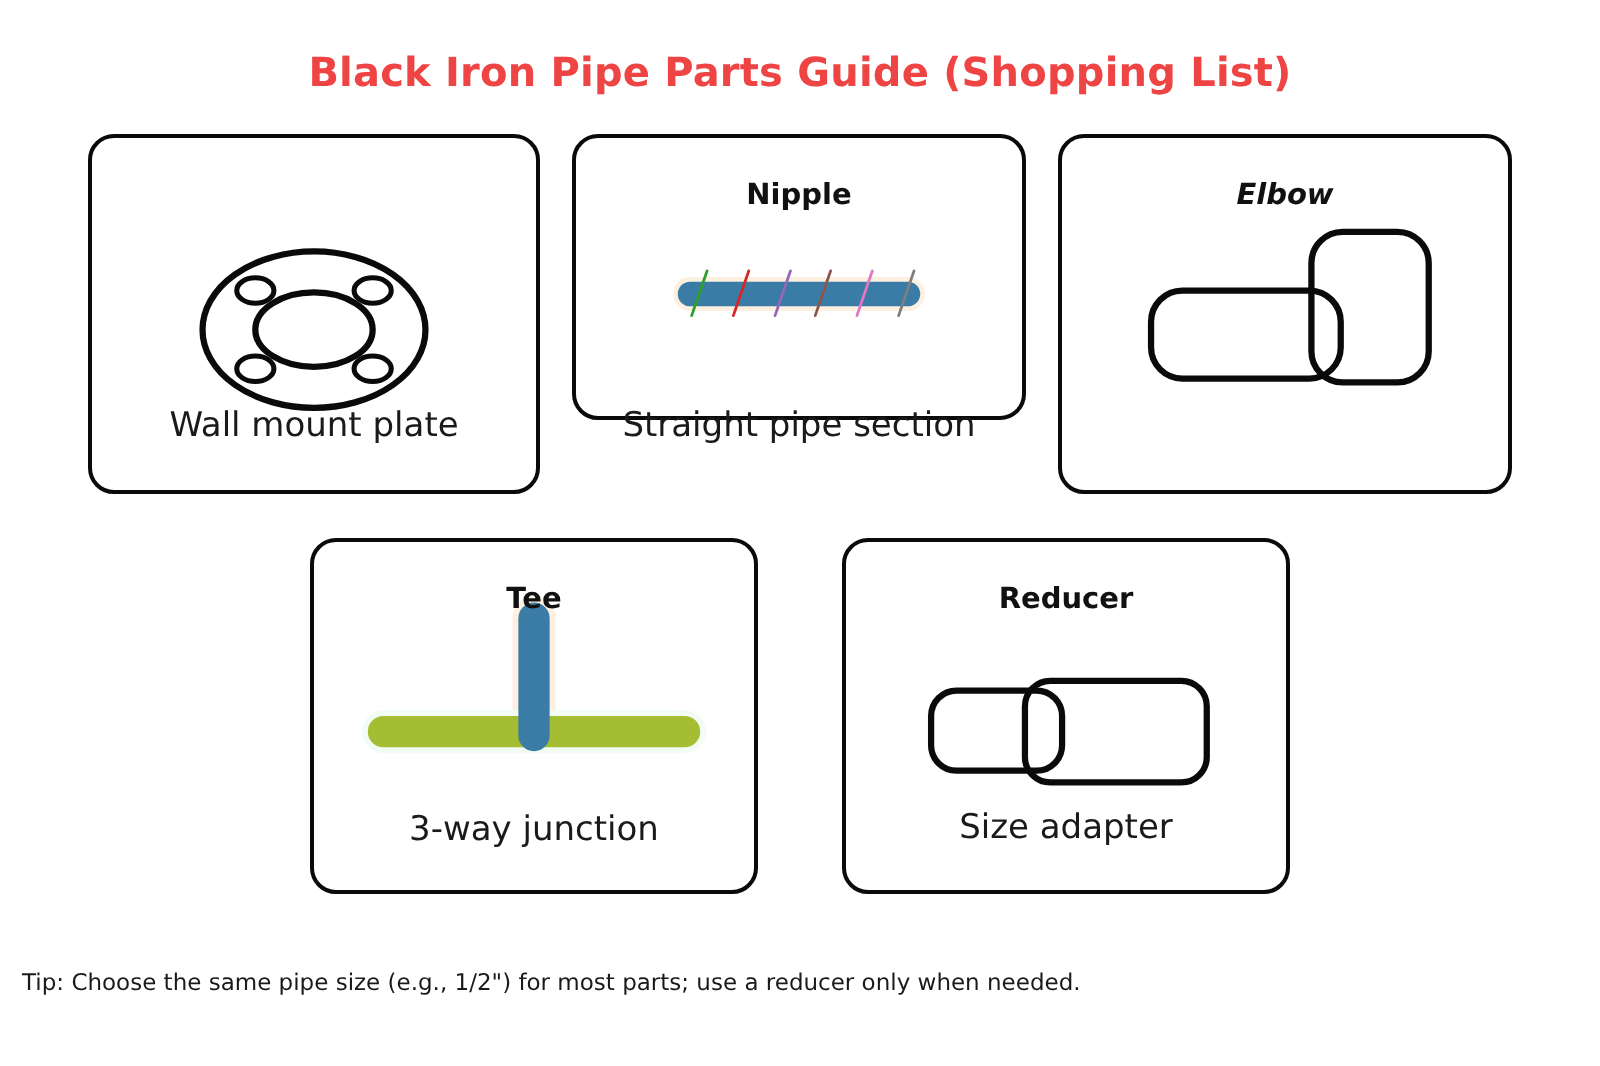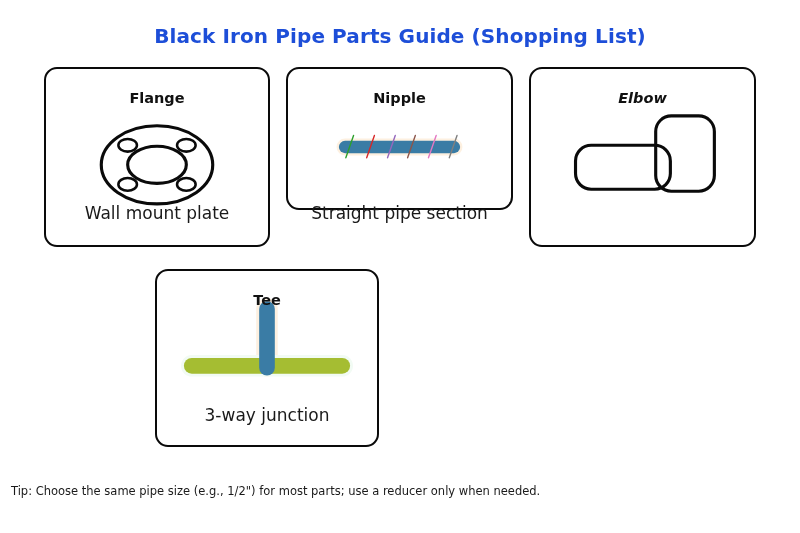--- a/index.html
+++ b/index.html
@@ -25,21 +25,21 @@
   }
 
   .page-title {
     position: absolute;
     left: 0;
     top: 24px;
     width: 800px;
     text-align: center;
     font-size: 20px;
     font-weight: bold;
-    color: #1d4ed8;
+    color: #ef4444;
     letter-spacing: 0.1px;
   }
 
   .card {
     position: absolute;
     box-sizing: border-box;
     background: #ffffff;
     border: 2.4px solid #0a0a0a;
     border-radius: 13px;
   }
@@ -88,21 +88,20 @@
   }
 </style>
 </head>
 <body>
 
 <div id="stage">
 
   <div class="page-title">Black Iron Pipe Parts Guide (Shopping List)</div>
 
   <div class="card" style="left:44px; top:67px; width:226px; height:180px;">
-    <div class="card-title">Flange</div>
     <svg class="art" viewBox="0 0 226 180">
       <ellipse cx="113" cy="98" rx="57" ry="40" fill="none" stroke="#0a0a0a" stroke-width="3.2"></ellipse>
       <ellipse cx="113" cy="98" rx="30" ry="19" fill="none" stroke="#0a0a0a" stroke-width="3.2"></ellipse>
       <ellipse cx="83" cy="78" rx="9.5" ry="6.5" fill="none" stroke="#0a0a0a" stroke-width="2.6"></ellipse>
       <ellipse cx="143" cy="78" rx="9.5" ry="6.5" fill="none" stroke="#0a0a0a" stroke-width="2.6"></ellipse>
       <ellipse cx="83" cy="118" rx="9.5" ry="6.5" fill="none" stroke="#0a0a0a" stroke-width="2.6"></ellipse>
       <ellipse cx="143" cy="118" rx="9.5" ry="6.5" fill="none" stroke="#0a0a0a" stroke-width="2.6"></ellipse>
     </svg>
     <div class="card-sub" style="top:134px;">Wall mount plate</div>
   </div>
@@ -136,16 +135,24 @@
     <div class="card-title">Tee</div>
     <svg class="art" viewBox="0 0 224 178">
       <rect x="101" y="28" width="22" height="80" rx="11" ry="11" fill="#fdf0e0"></rect>
       <rect x="24" y="86" width="176" height="22" rx="11" ry="11" fill="#f2fbf4"></rect>
       <rect x="27" y="89" width="170" height="16" rx="8" ry="8" fill="#a5bd32"></rect>
       <rect x="104" y="31" width="16" height="76" rx="8" ry="8" fill="#3a7ca5"></rect>
     </svg>
     <div class="card-sub" style="top:134px;">3-way junction</div>
   </div>
 
+  <div class="card" style="left:421px; top:269px; width:224px; height:178px;">
+    <div class="card-title">Reducer</div>
+    <svg class="art" viewBox="0 0 224 178">
+      <rect x="43" y="76" width="67" height="41" rx="13" ry="13" fill="#ffffff" stroke="#0a0a0a" stroke-width="3.2"></rect>
+      <rect x="91" y="71" width="93" height="52" rx="13" ry="13" fill="none" stroke="#0a0a0a" stroke-width="3.2"></rect>
+    </svg>
+    <div class="card-sub" style="top:133px;">Size adapter</div>
+  </div>
 
   <div class="tip">Tip: Choose the same pipe size (e.g., 1/2") for most parts; use a reducer only when needed.</div>
 
 </div>
 
 </body></html>

